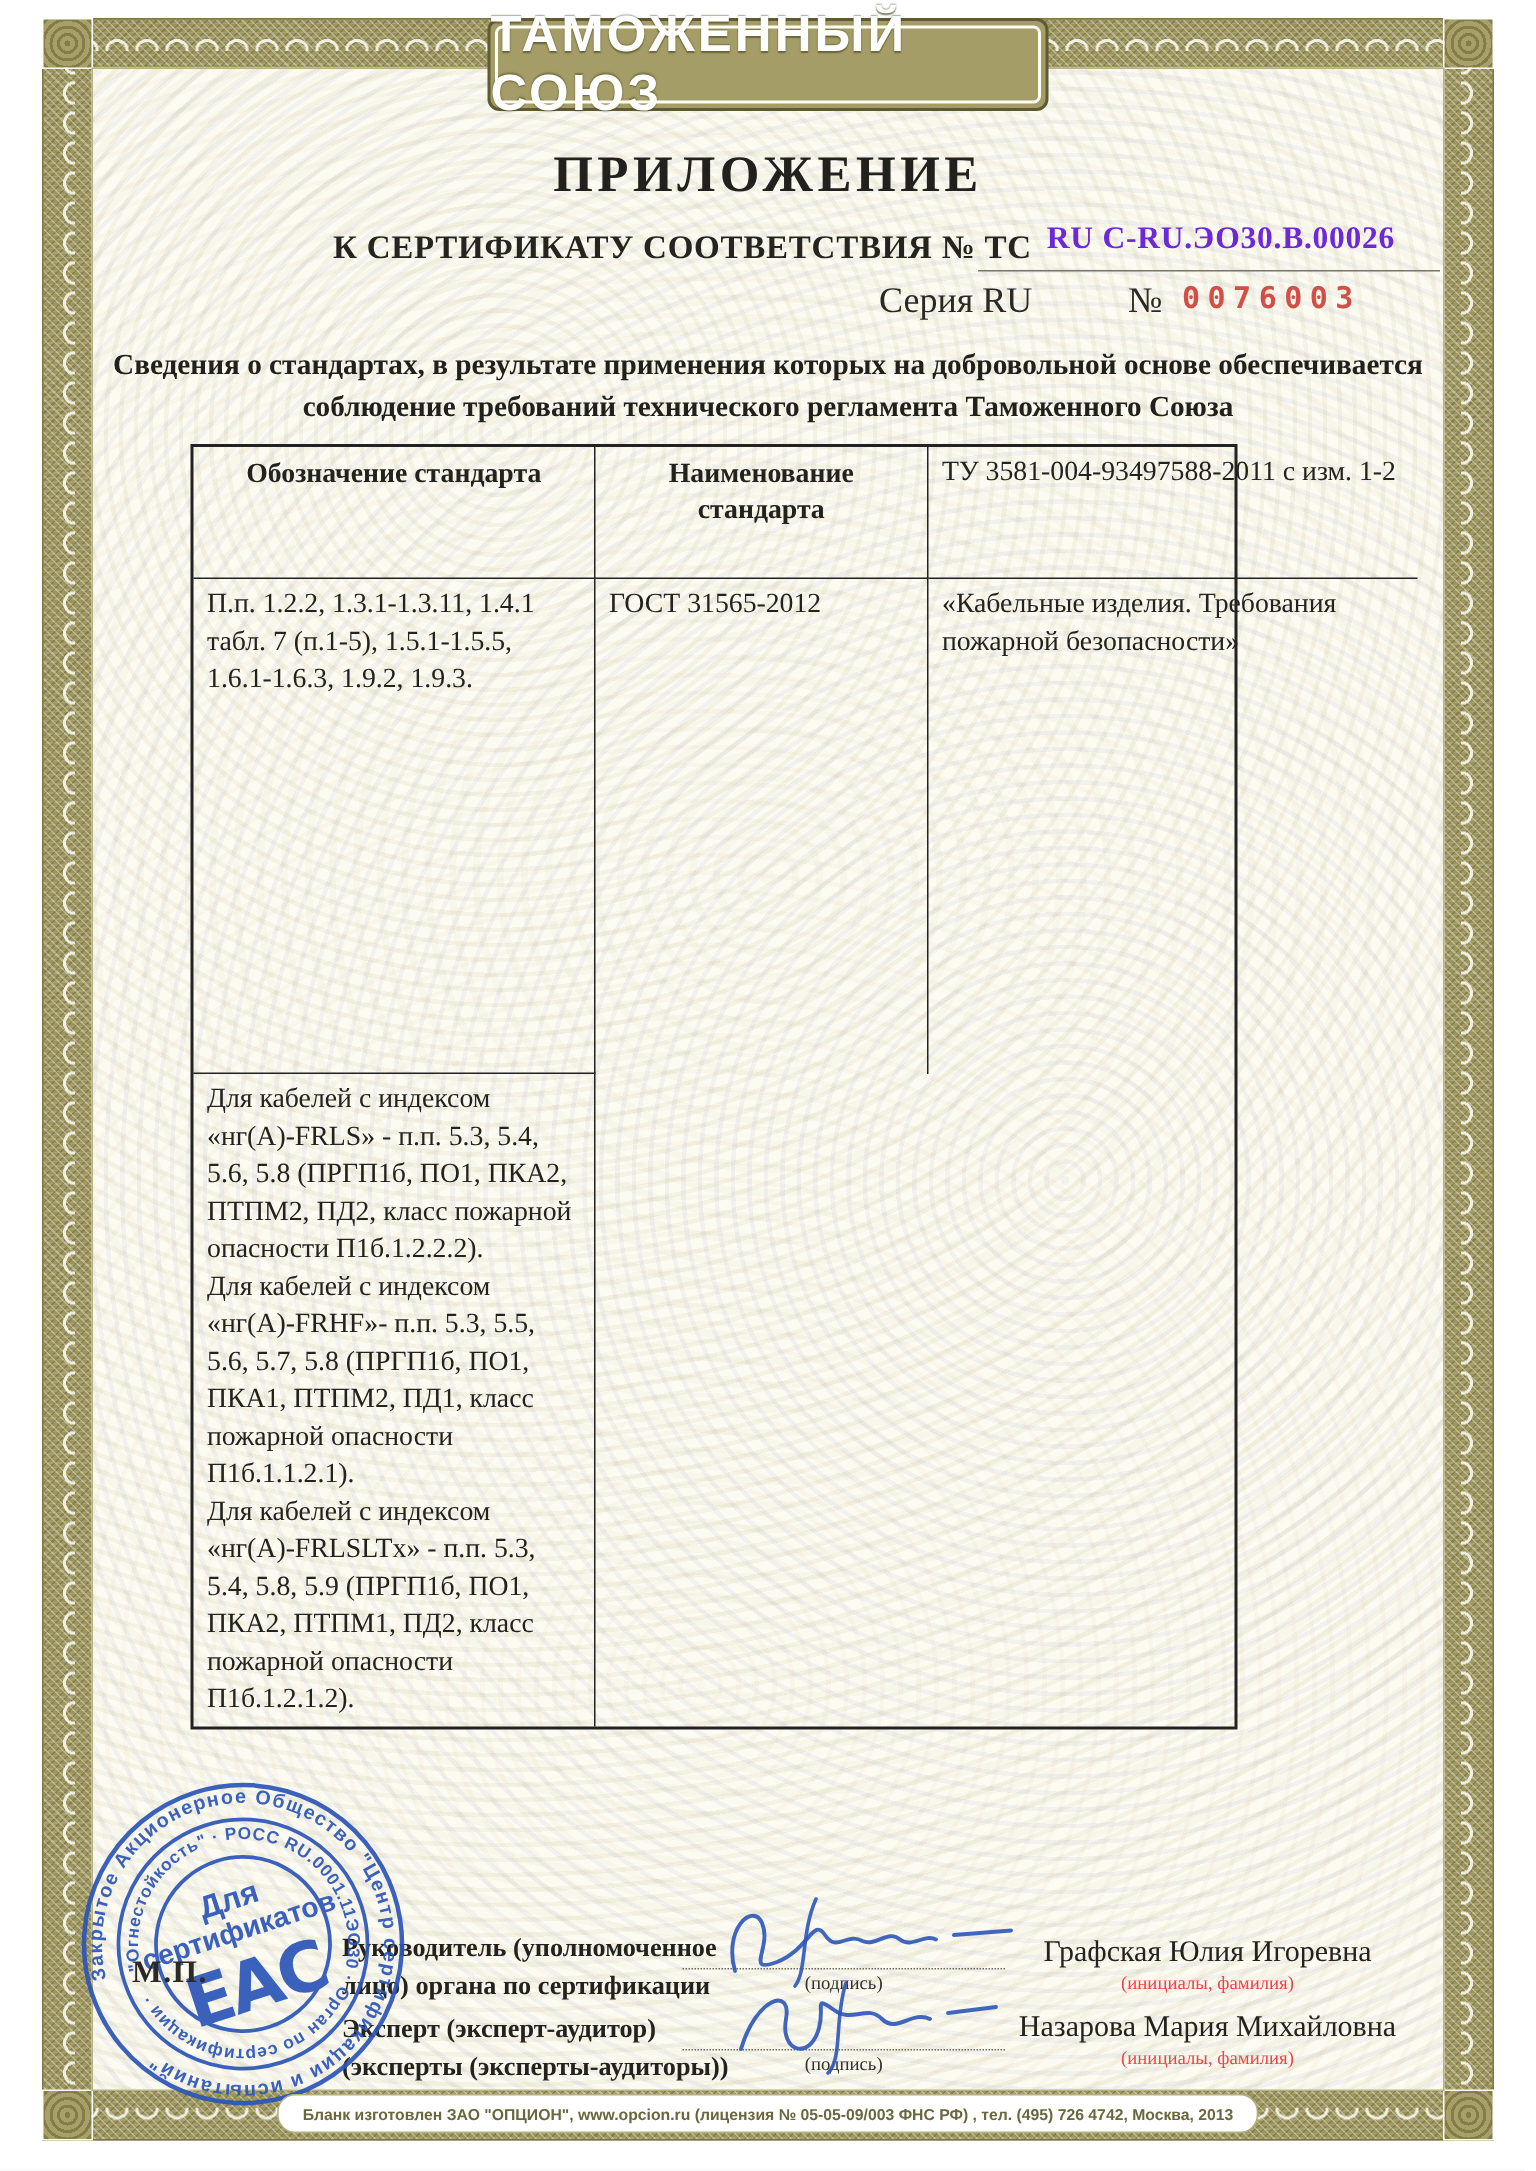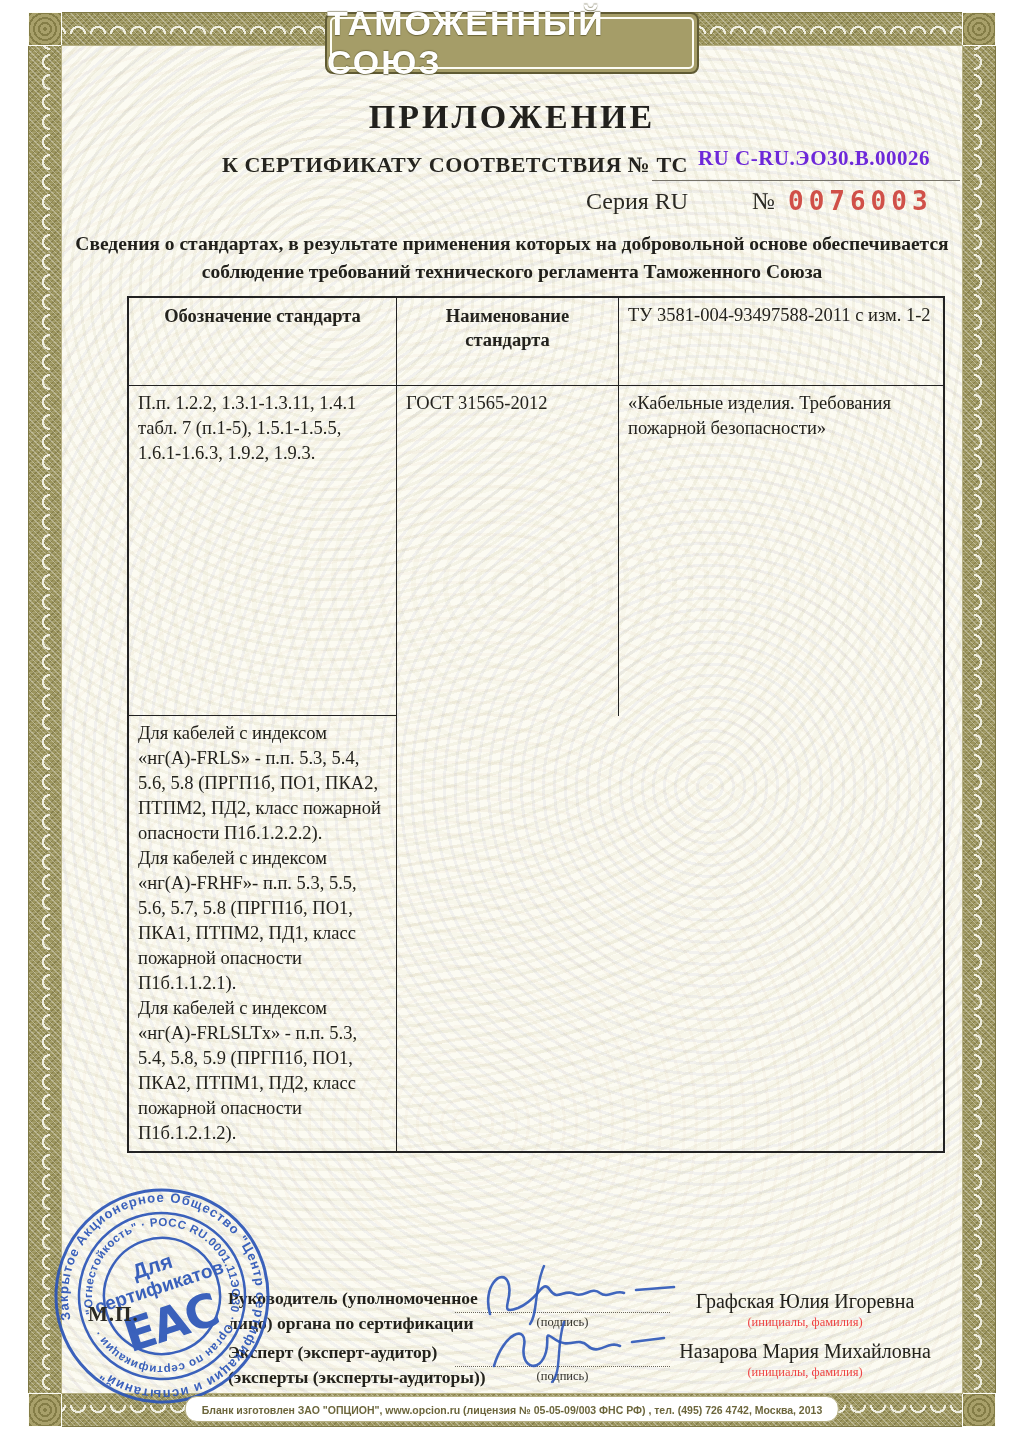--- a/index.html
+++ b/index.html
@@ -81,29 +81,29 @@
   }
   .cert-underline {
     position:absolute; left:652px; top:180px; width:308px; height:0;
     border-bottom:1px solid #77746a;
   }
   .series-label { position:absolute; left:586px; top:188px; font-size:24px; color:#2a2923; }
   .no-sign      { position:absolute; left:752px; top:188px; font-size:24px; color:#2a2923; }
   .blank-number {
     position:absolute; left:788px; top:186px;
     font-family:"DejaVu Sans Mono","Liberation Mono",monospace;
-    font-size:26px; font-weight:bold; color:#d05048; letter-spacing:5px;
+    font-size:20px; font-weight:bold; color:#d05048; letter-spacing:5px;
   }
   .description {
     position:absolute; left:72px; top:230px; width:880px; text-align:center;
     font-size:19.5px; font-weight:bold; color:#21201b; line-height:28px;
   }
   
   .tbl {
-    position:absolute; left:127px; top:296px; width:818px;
+    position:absolute; left:127px; top:296px; width:698px;
     border:2px solid #222222; background:transparent;
     display:grid; grid-template-columns:268px 222px 326px;
     font-size:18.5px; color:#23221d;
   }
   .cell { border-right:1.5px solid #222; border-bottom:1.5px solid #222; padding:5px 9px; line-height:25px; }
   .cell:nth-child(3n) { border-right:none; }
   .cell.last-row { border-bottom:none; }
   .cell.hdr { font-weight:bold; text-align:center; min-height:41px; padding-top:6px; line-height:24px; }
   .cell.r1 { min-height:88px; }
   .cell.r2 { min-height:330px; }

